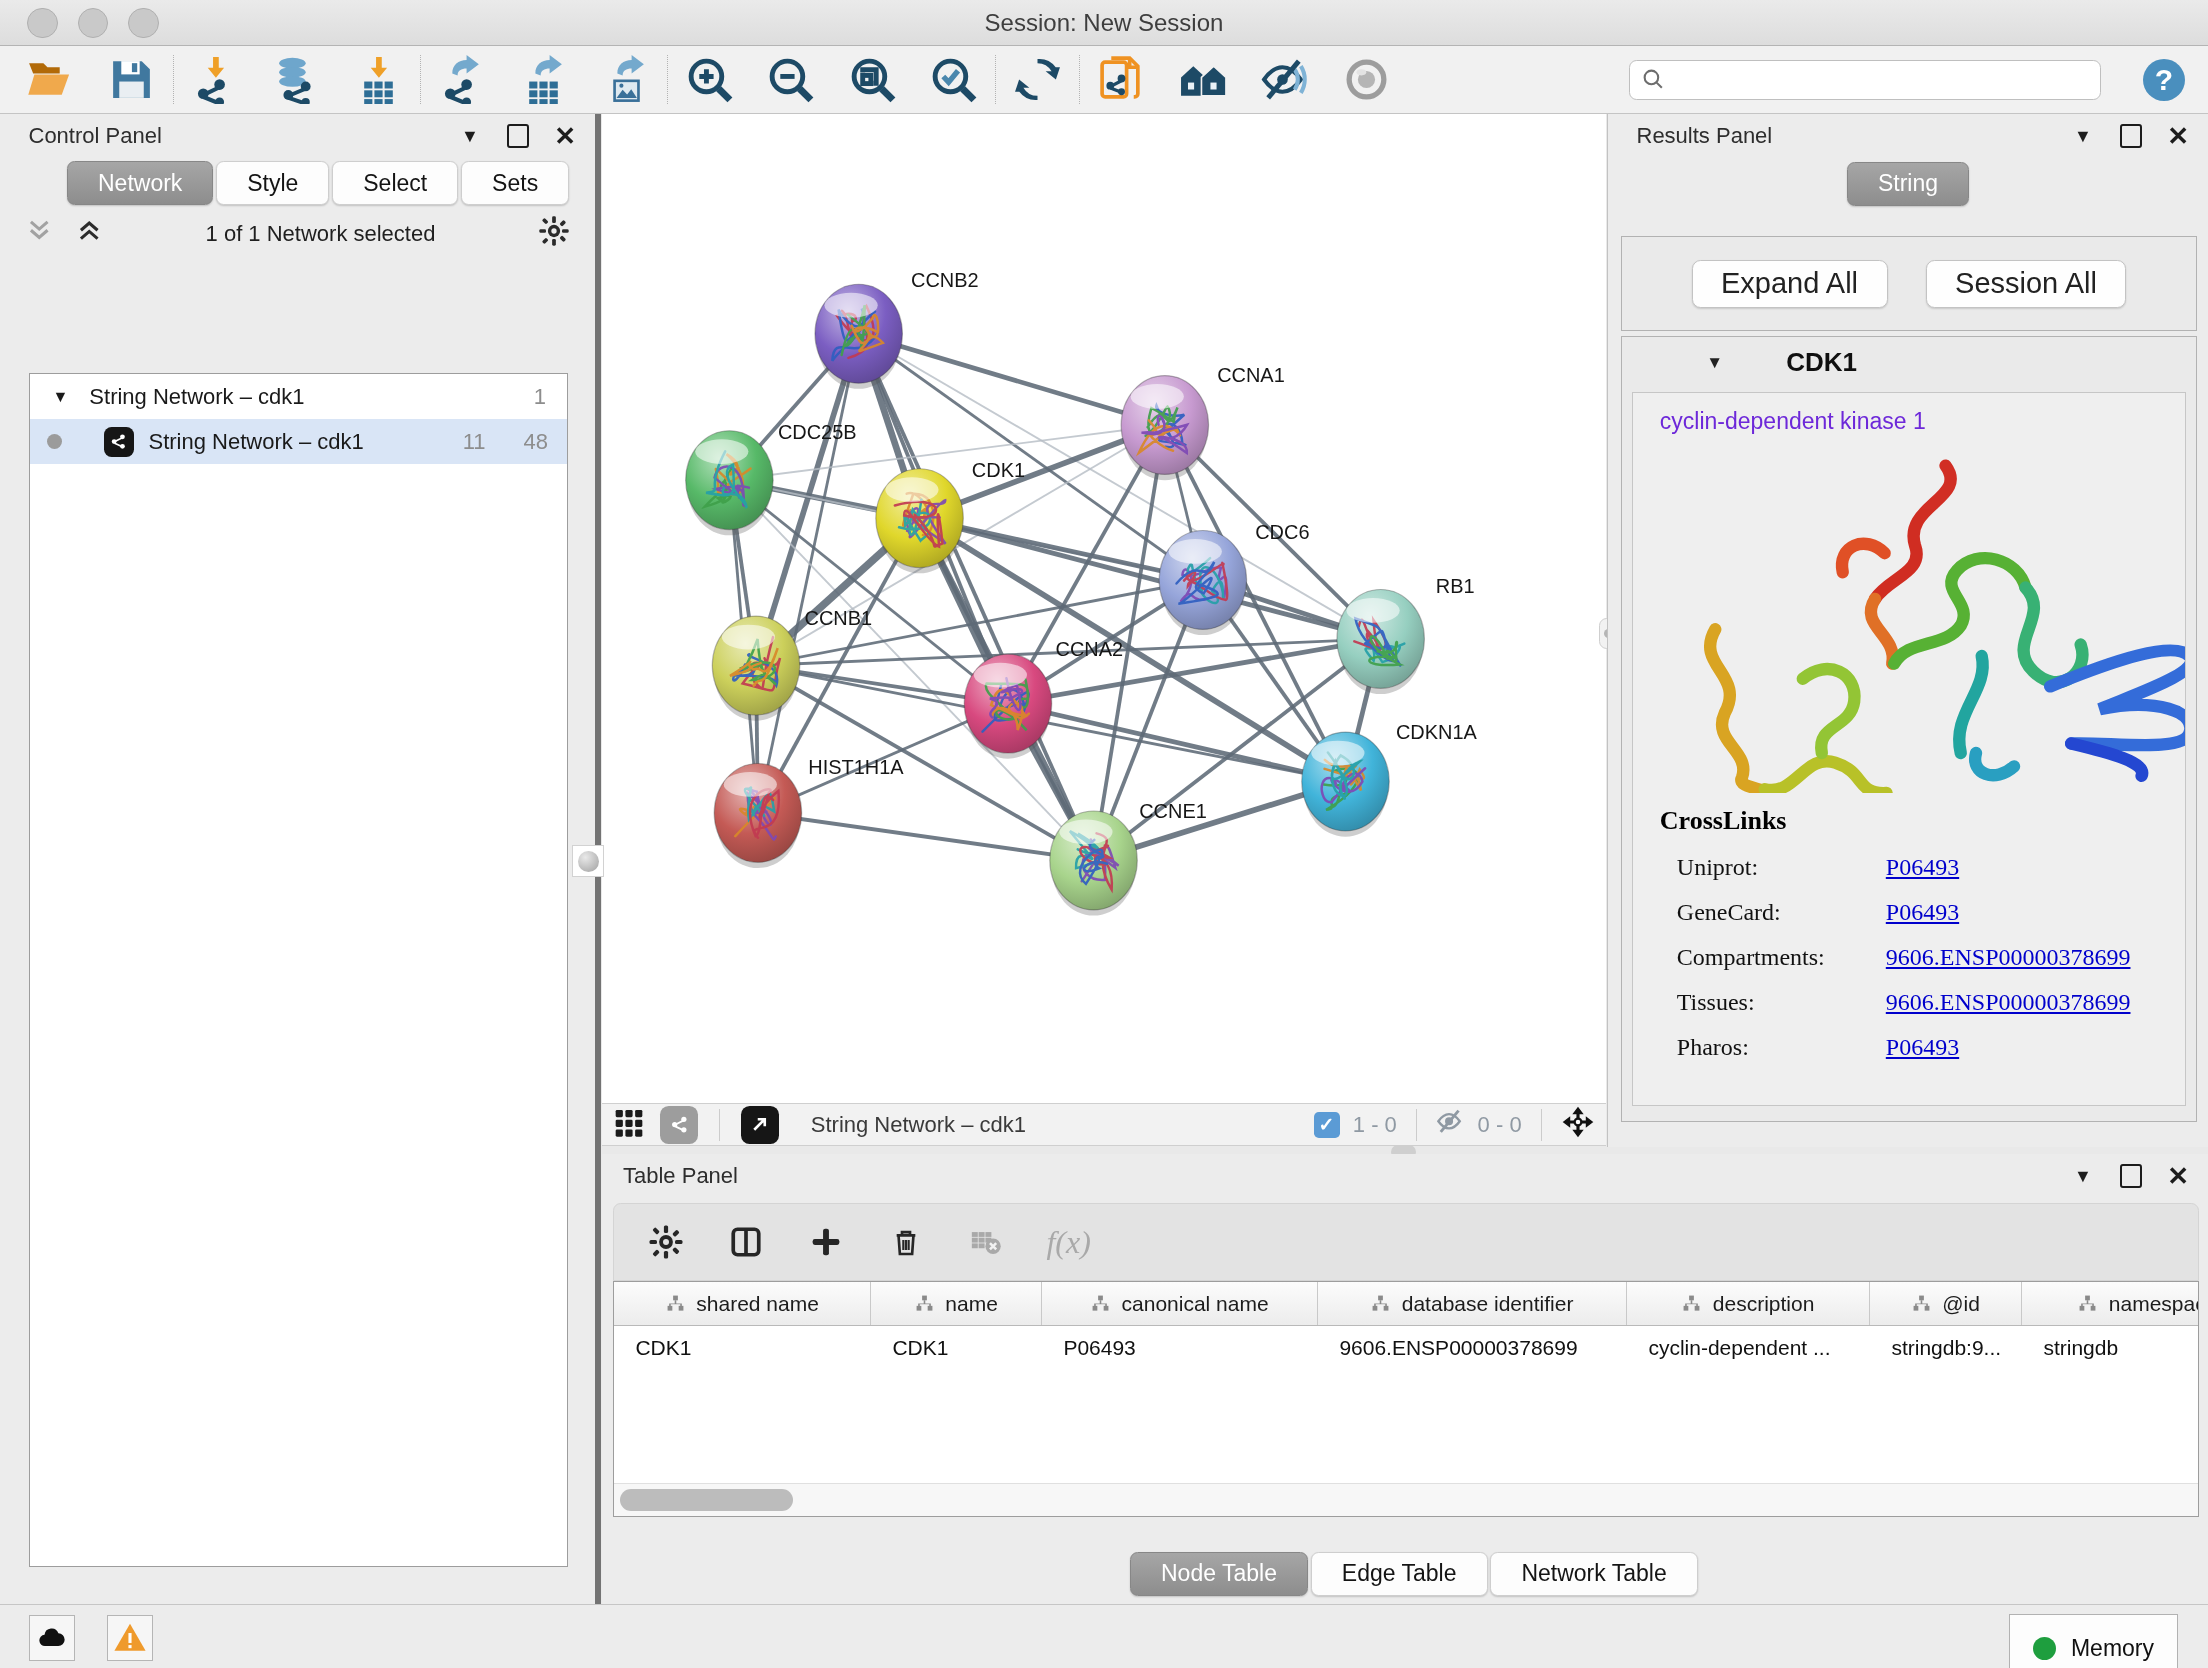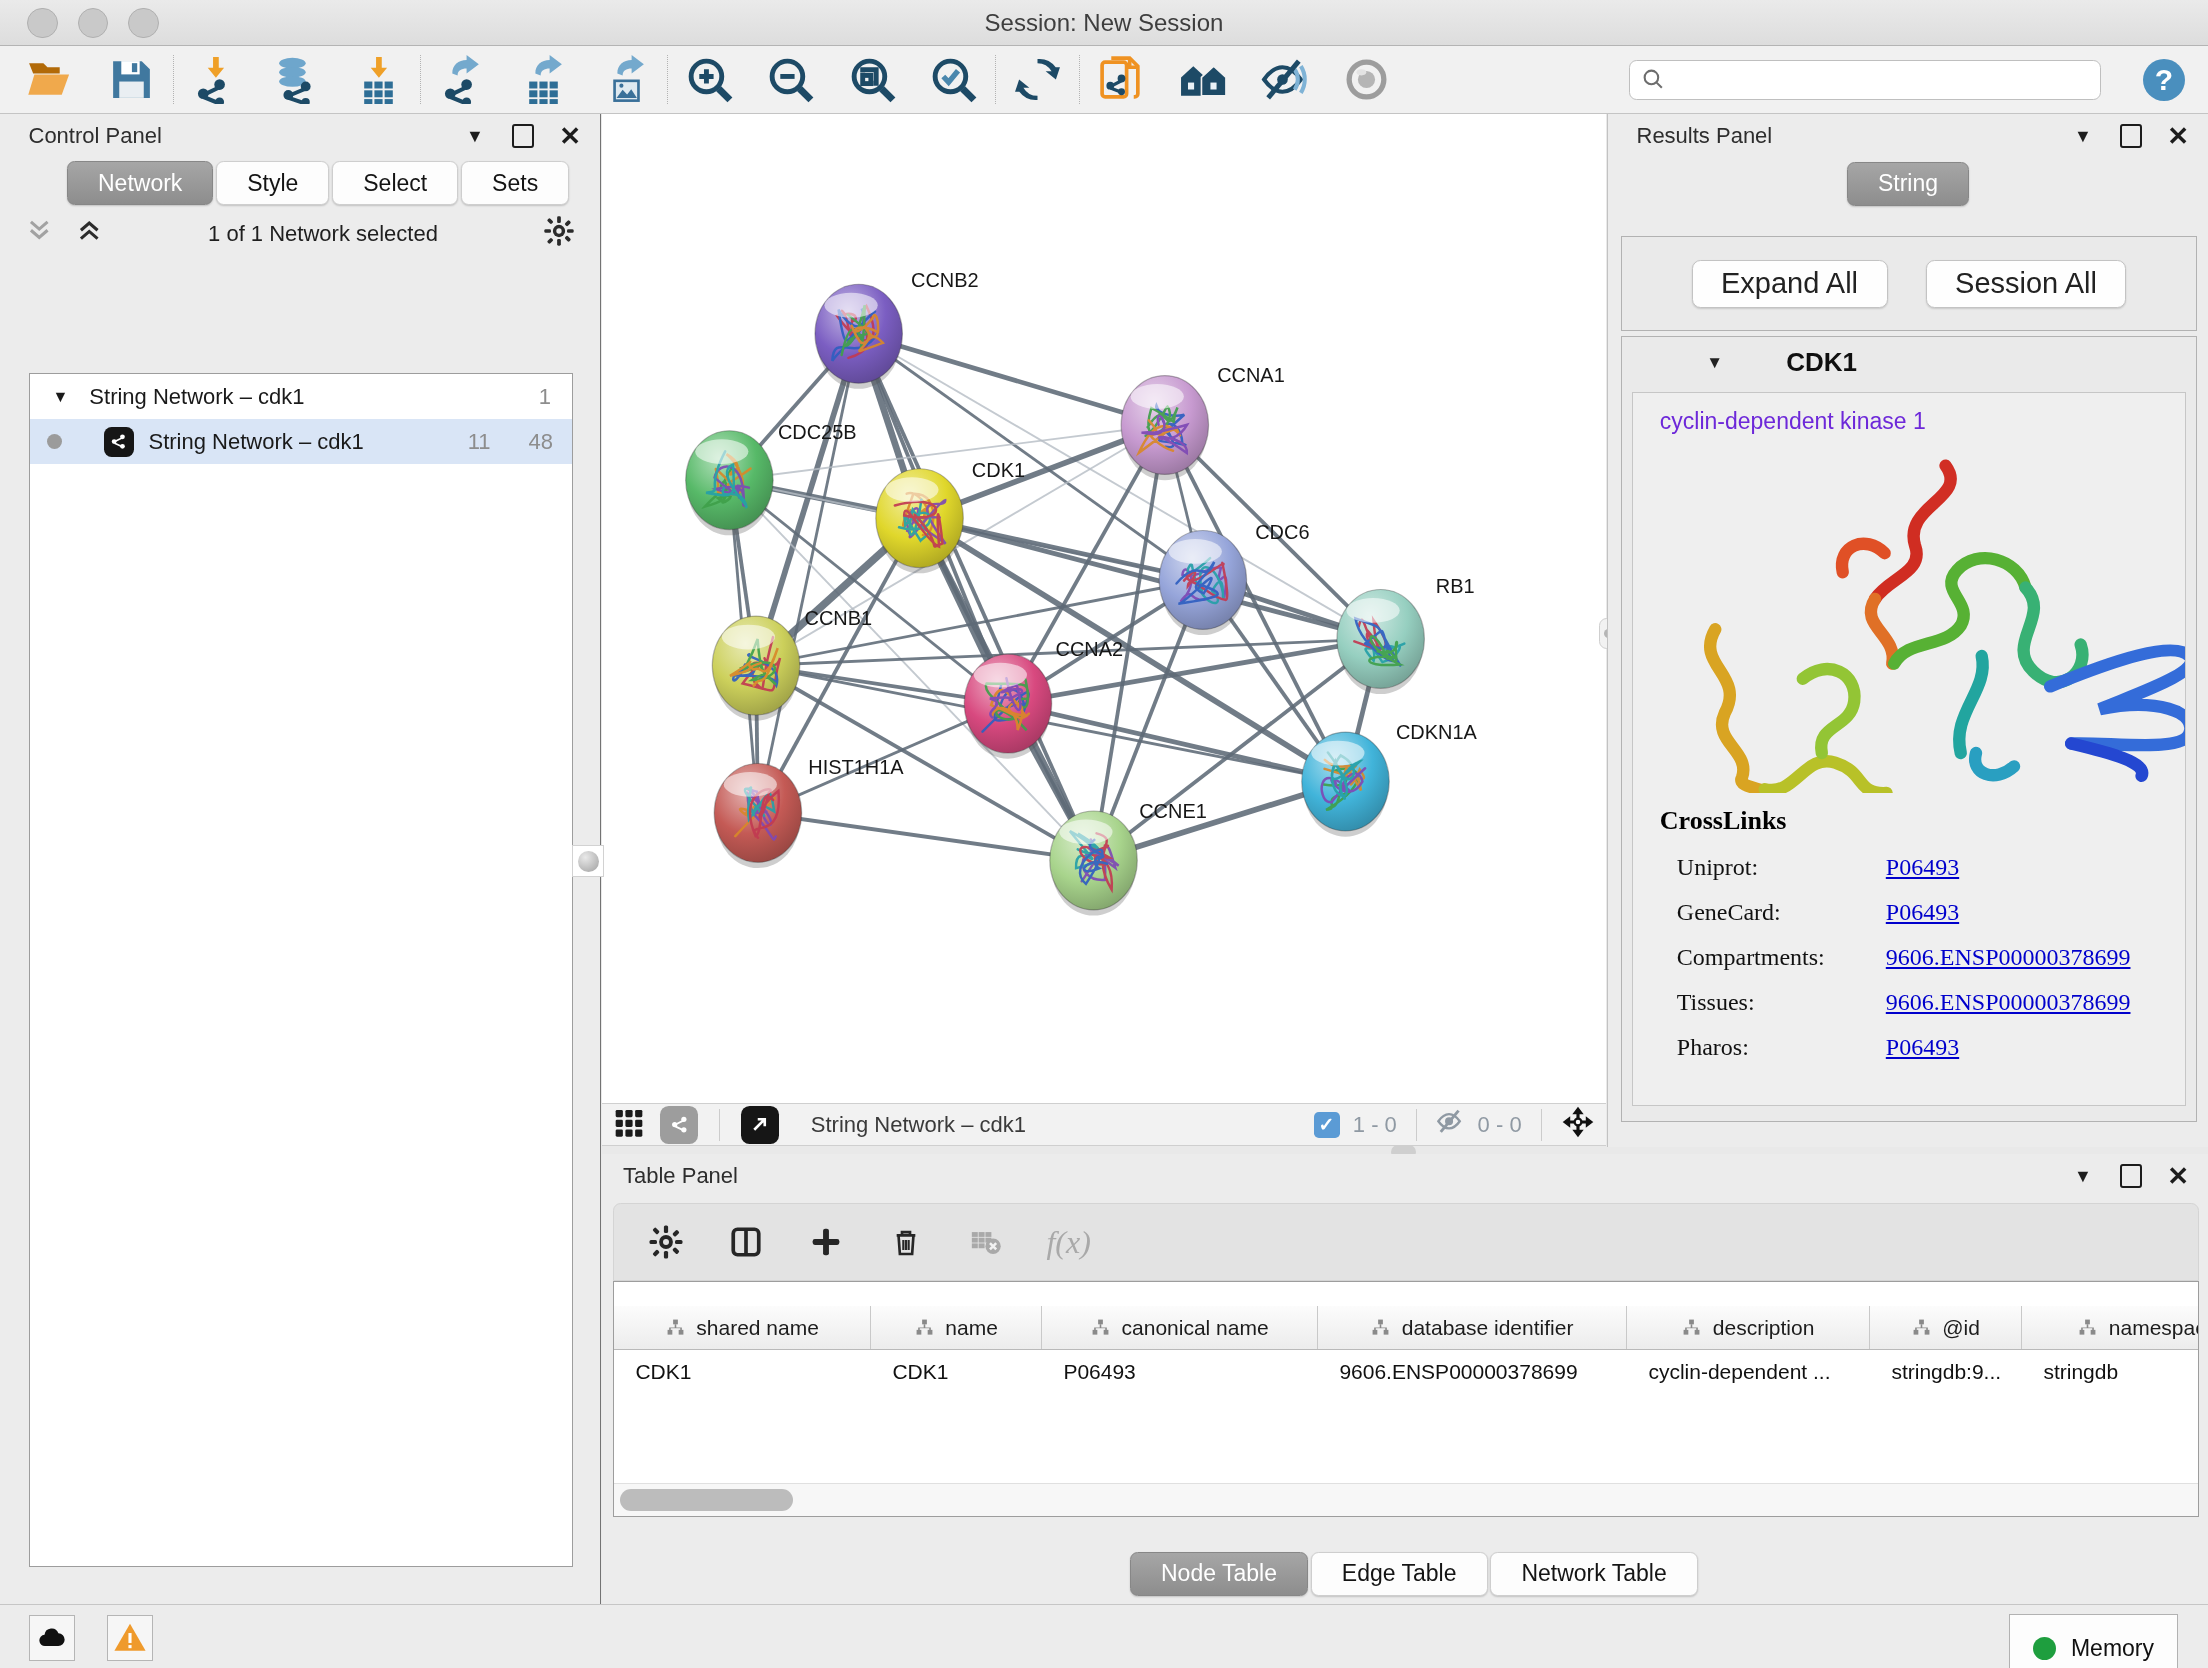--- a/index.html
+++ b/index.html
@@ -29,21 +29,21 @@
   
   .phead{height:44px;display:flex;align-items:center;font-size:22px;color:#2d2d2d;padding:0 19px 0 28.5px;}
   .phead .sp{flex:1;}
   .ph-collapse{font-size:18px;color:#1c1c1c;margin-right:28.5px;cursor:pointer;}
   .ph-float{width:18px;height:20px;border:2.9px solid #1c1c1c;border-radius:2.9px;margin-right:25px;cursor:pointer;}
   .ph-close{font-size:26px;font-weight:bold;color:#1c1c1c;cursor:pointer;line-height:1;}
   .tab{height:42px;padding:0 30px;border-radius:7.6px;background:#fdfdfd;border:1px solid #cecece;
        font-size:23px;display:flex;align-items:center;color:#141414;box-shadow:0 1px 1.9px rgba(0,0,0,.18);cursor:pointer;}
   .tab.selected{background:linear-gradient(#a6a6a6,#8d8d8d);color:#fff;border-color:#878787;}
   
-  .cpanel{left:0;top:114px;width:601px;bottom:63px;background:#ececec;border-right:1px solid #737373;box-sizing:border-box;}
+  .cpanel{left:0;top:114px;width:601px;bottom:63px;background:#ececec;border-right:6px solid #737373;box-sizing:border-box;}
   .cp-tabs{display:flex;gap:2.9px;padding-left:67px;margin-top:3px;}
   .cp-subbar{height:46px;display:flex;align-items:center;padding:0 25px;margin-top:5.7px;font-size:22px;}
   .cp-subbar .mid{flex:1;text-align:center;color:#1f1f1f;}
   .cp-list{position:absolute;top:259px;left:28.5px;right:27px;bottom:38px;background:#fff;border:1.9px solid #9d9d9d;}
   .treerow{height:45px;display:flex;align-items:center;font-size:22px;color:#1a1a1a;}
   .treerow .num{color:#8d8d8d;}
   .row-selected{background:#d9e5f6;}
   .sharebadge{width:30px;height:30px;border-radius:7.6px;background:#161616;display:flex;align-items:center;justify-content:center;}
   .graydot{width:15px;height:15px;border-radius:50%;background:#9b9b9b;}
   
@@ -75,21 +75,21 @@
   .xl-row{display:flex;font-size:24px;margin-top:18px;}
   .xl-row .lbl{width:209px;padding-left:17px;color:#111;}
   .xl-row a{color:#0000cc;text-decoration:underline;cursor:pointer;}
   
   .tpanel{left:602px;top:1154px;right:0;bottom:63px;background:#ececec;}
   .tp-toolbar{position:absolute;left:11.4px;right:9.5px;top:49px;height:78px;background:#e3e3e3;
       border:1px solid #d4d4d4;border-radius:7.6px 7.6px 0 0;display:flex;align-items:center;gap:40px;padding-left:32px;box-sizing:border-box;}
   .tp-toolbar .ticon{width:40px;height:40px;display:flex;align-items:center;justify-content:center;cursor:pointer;}
   .fx{font-family:"Liberation Serif",serif;font-style:italic;font-size:32px;color:#a9a9a9;}
   .tp-table{position:absolute;left:11.4px;right:9.5px;top:127px;bottom:88px;background:#fff;border:1.9px solid #9d9d9d;overflow:hidden;}
-  .thead{display:flex;height:43px;background:linear-gradient(#fcfcfc,#ececec);border-bottom:1px solid #b9b9b9;margin-top:24px;}
+  .thead{display:flex;height:43px;background:linear-gradient(#fcfcfc,#ececec);border-bottom:1px solid #b9b9b9;}
   .th{box-sizing:border-box;border-right:1px solid #c9c9c9;display:flex;align-items:center;justify-content:center;
       gap:11.4px;font-size:21px;color:#1c1c1c;flex:none;overflow:hidden;white-space:nowrap;}
   .trow{display:flex;height:44px;align-items:center;font-size:21px;color:#111;}
   .td{box-sizing:border-box;padding-left:21px;flex:none;overflow:hidden;white-space:nowrap;}
   .hscroll{position:absolute;left:0;right:0;bottom:0;height:32px;background:#f7f7f7;border-top:1px solid #e0e0e0;}
   .hthumb{position:absolute;left:5.7px;top:4.8px;width:173px;height:22px;background:#bcbcbc;border-radius:11.4px;}
   .tp-tabs{position:absolute;left:528px;bottom:9.5px;display:flex;gap:2.9px;}
   
   .statusbar{left:0;bottom:0;right:0;height:63px;background:#ececec;border-top:1px solid #c6c6c6;}
   .sbtn{position:absolute;top:9.5px;width:44px;height:44px;background:#f6f6f6;border:1px solid #b5b5b5;

